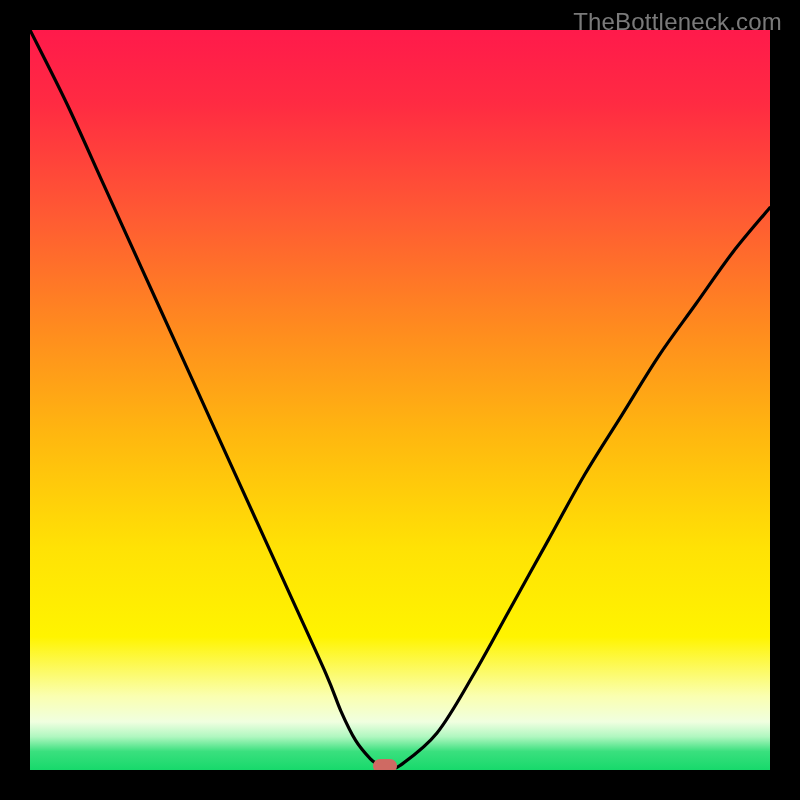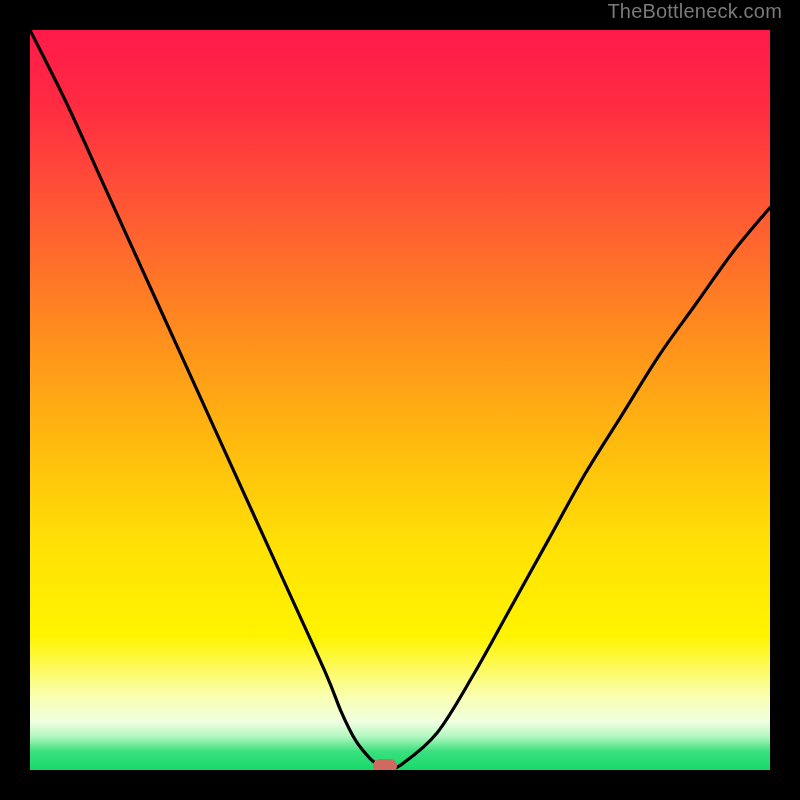--- a/index.html
+++ b/index.html
@@ -14,24 +14,24 @@
   .frame {
     position: absolute;
     left: 0;
     top: 0;
     width: 800px;
     height: 800px;
     background: #000;
   }
   .watermark {
     position: absolute;
-    top: 0;
+    top: 8px;
     right: 18px;
     color: #7a7a7a;
-    font-size: 20px;
+    font-size: 24px;
     font-weight: 400;
     letter-spacing: 0.2px;
     z-index: 5;
   }
   .plot {
     position: absolute;
     left: 30px;
     top: 30px;
     width: 740px;
     height: 740px;

